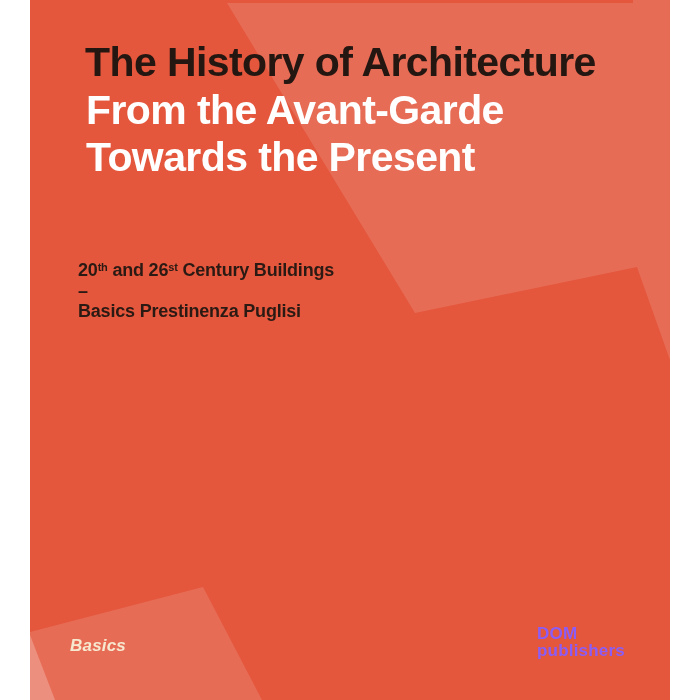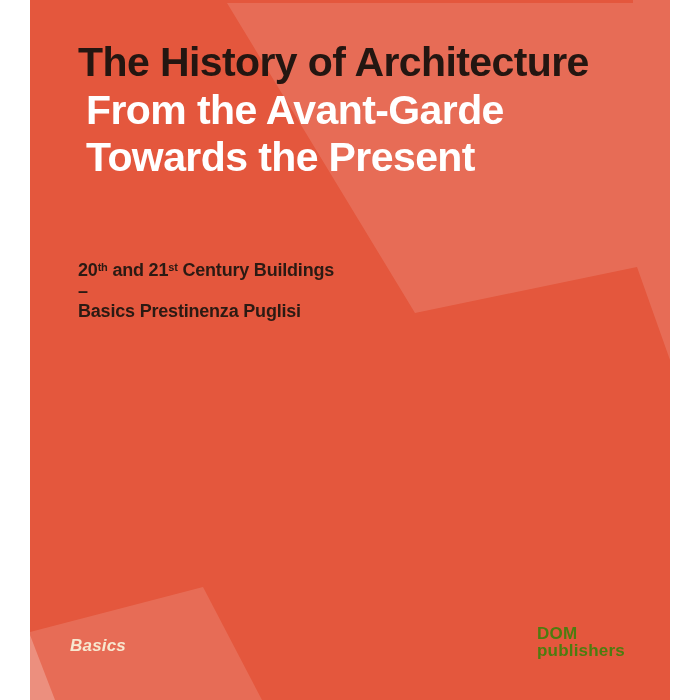--- a/index.html
+++ b/index.html
@@ -34,21 +34,21 @@
   .title-block {
     position: absolute;
     left: 48px;
     top: 39px;
     font-size: 41px;
     font-weight: bold;
     line-height: 47.5px;
     letter-spacing: -0.6px;
     white-space: nowrap;
   }
-  .title-line-dark  { color: #241611; }
+  .title-line-dark  { color: #241611; margin-left: 7px; }
   .title-line-white { color: #FFFFFF; margin-left: 8px; }
 
   .tagline-block {
     position: absolute;
     left: 48px;
     top: 260px;
     font-size: 18px;
     font-weight: bold;
     line-height: 20.5px;
     letter-spacing: -0.2px;
@@ -74,21 +74,21 @@
     letter-spacing: 0.2px;
   }
 
   .publisher-block {
     position: absolute;
     left: 507px;
     top: 625px;
     font-size: 17px;
     font-weight: bold;
     line-height: 17px;
-    color: #4d7c0f;
+    color: #8b5cf6;
     letter-spacing: 0.2px;
     white-space: nowrap;
   }
 </style>
 </head>
 <body>
 
 <div class="page">
   <div class="panel">
 
@@ -99,21 +99,21 @@
       <polygon points="0,635 25,700 0,700" fill="rgba(255,255,255,0.24)"></polygon>
     </svg>
 
     <div class="title-block">
       <div class="title-line-dark">The History of Architecture</div>
       <div class="title-line-white">From the Avant-Garde</div>
       <div class="title-line-white">Towards the Present</div>
     </div>
 
     <div class="tagline-block">
-      <div><span>20</span><sup>th</sup><span> and 21</span><sup>st</sup><span> Century Buildings</span></div>
+      <div><span>20</span><sup>th</sup><span> and 26</span><sup>st</sup><span> Century Buildings</span></div>
       <div>–</div>
       <div>Basics Prestinenza Puglisi</div>
     </div>
 
     <div class="series-label">Basics</div>
 
     <div class="publisher-block">
       <div>DOM</div>
       <div>publishers</div>
     </div>

